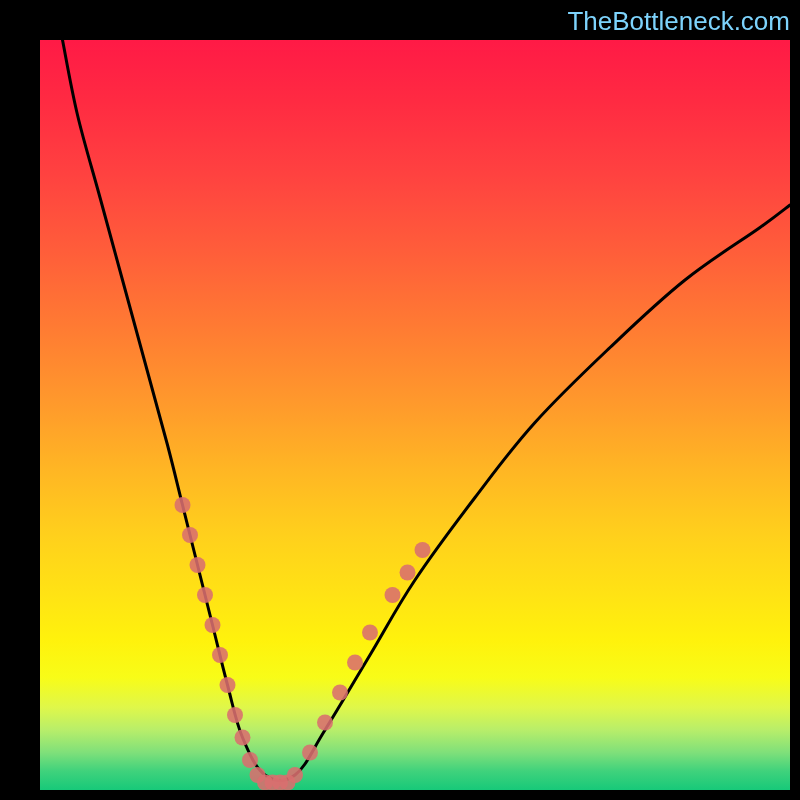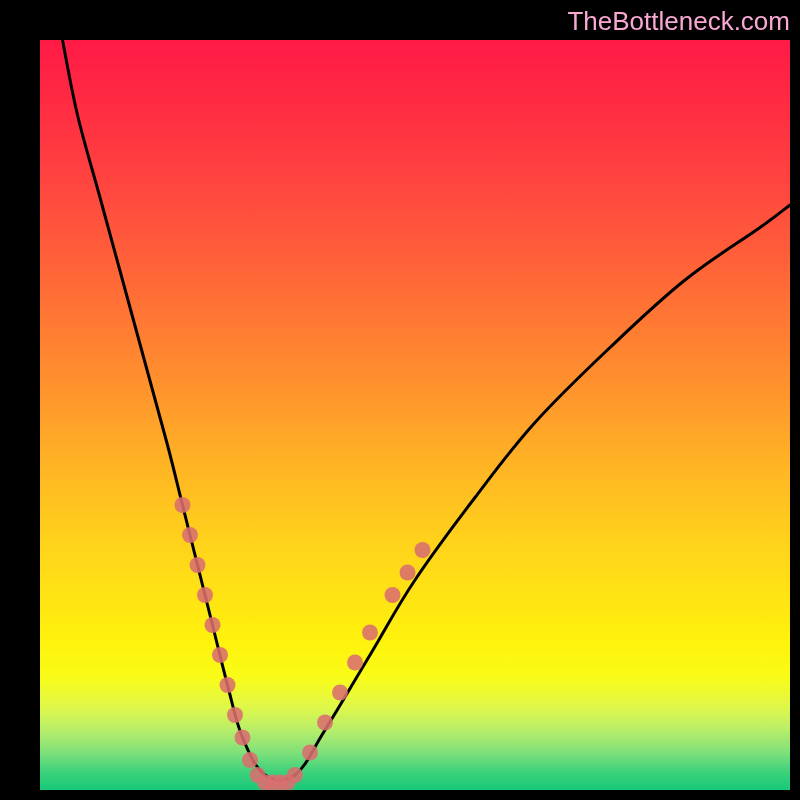--- a/index.html
+++ b/index.html
@@ -14,21 +14,21 @@
   .outer {
     position: relative;
     width: 800px;
     height: 800px;
     background: #000;
   }
   .watermark {
     position: absolute;
     top: 6px;
     right: 10px;
-    color: #f9a8d4;
+    color: #7dd3fc;
     font-size: 26px;
     font-weight: 500;
     letter-spacing: 0px;
     z-index: 20;
   }
   .plot {
     position: absolute;
     left: 40px;
     top: 40px;
     width: 750px;

